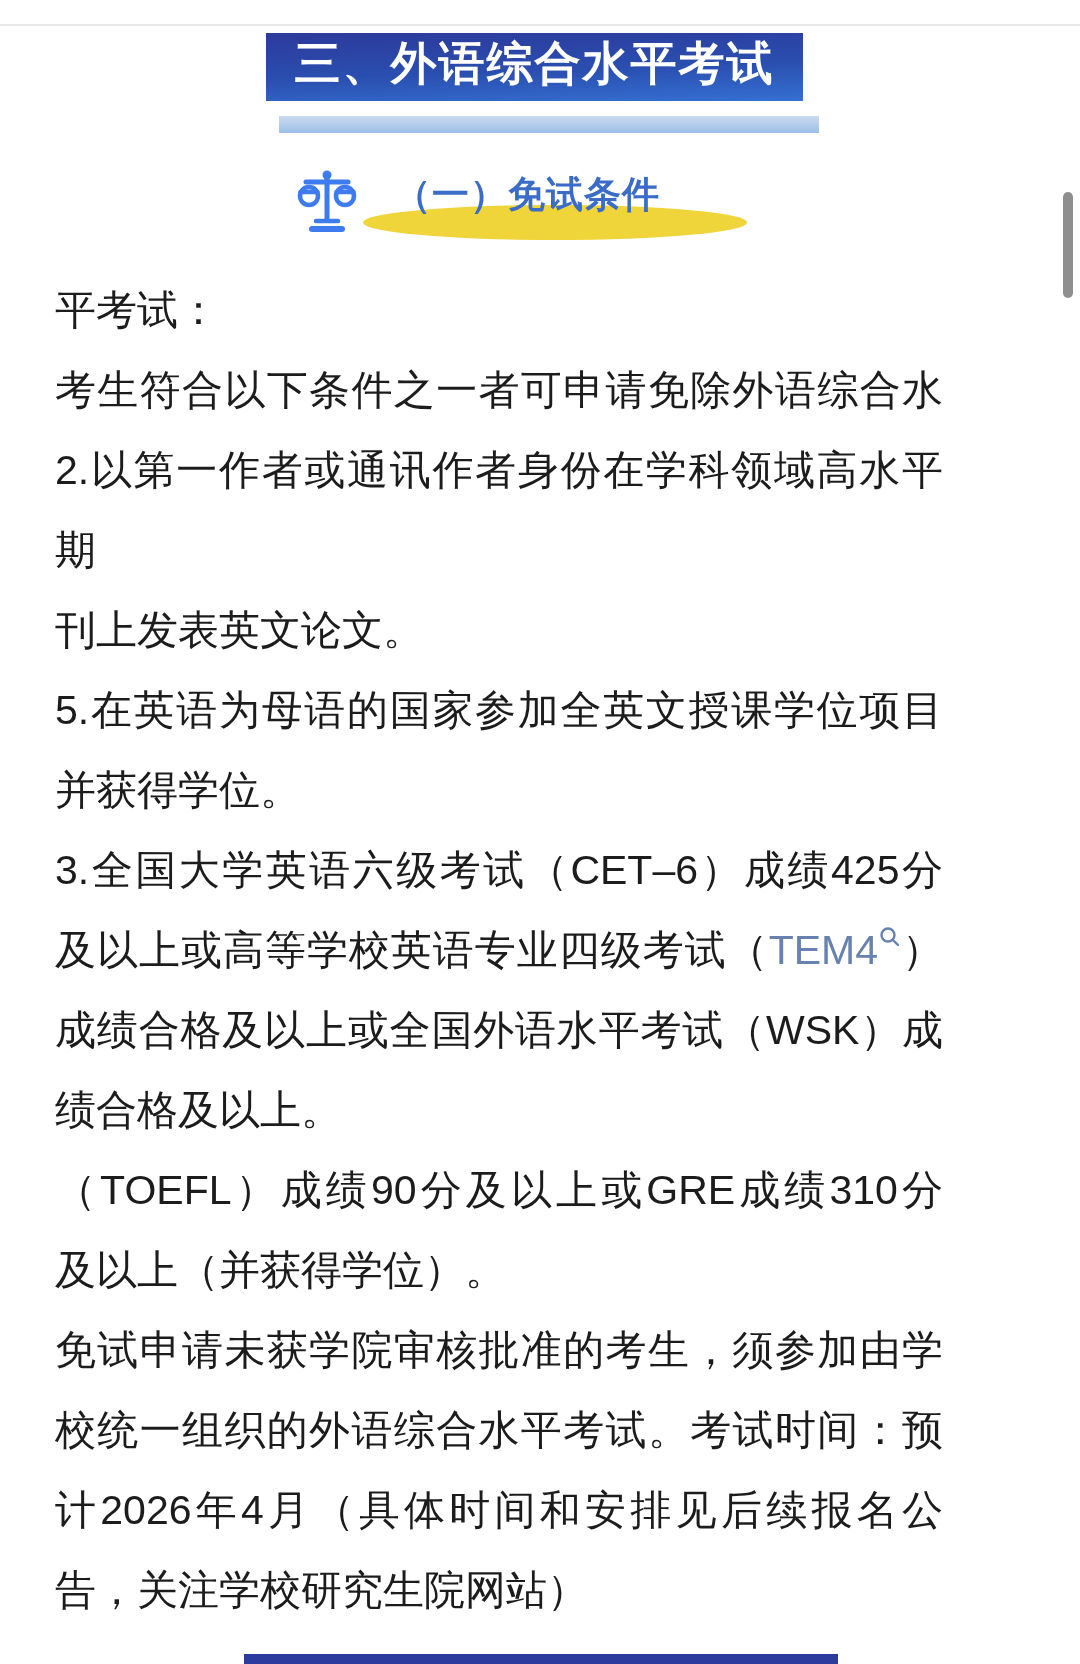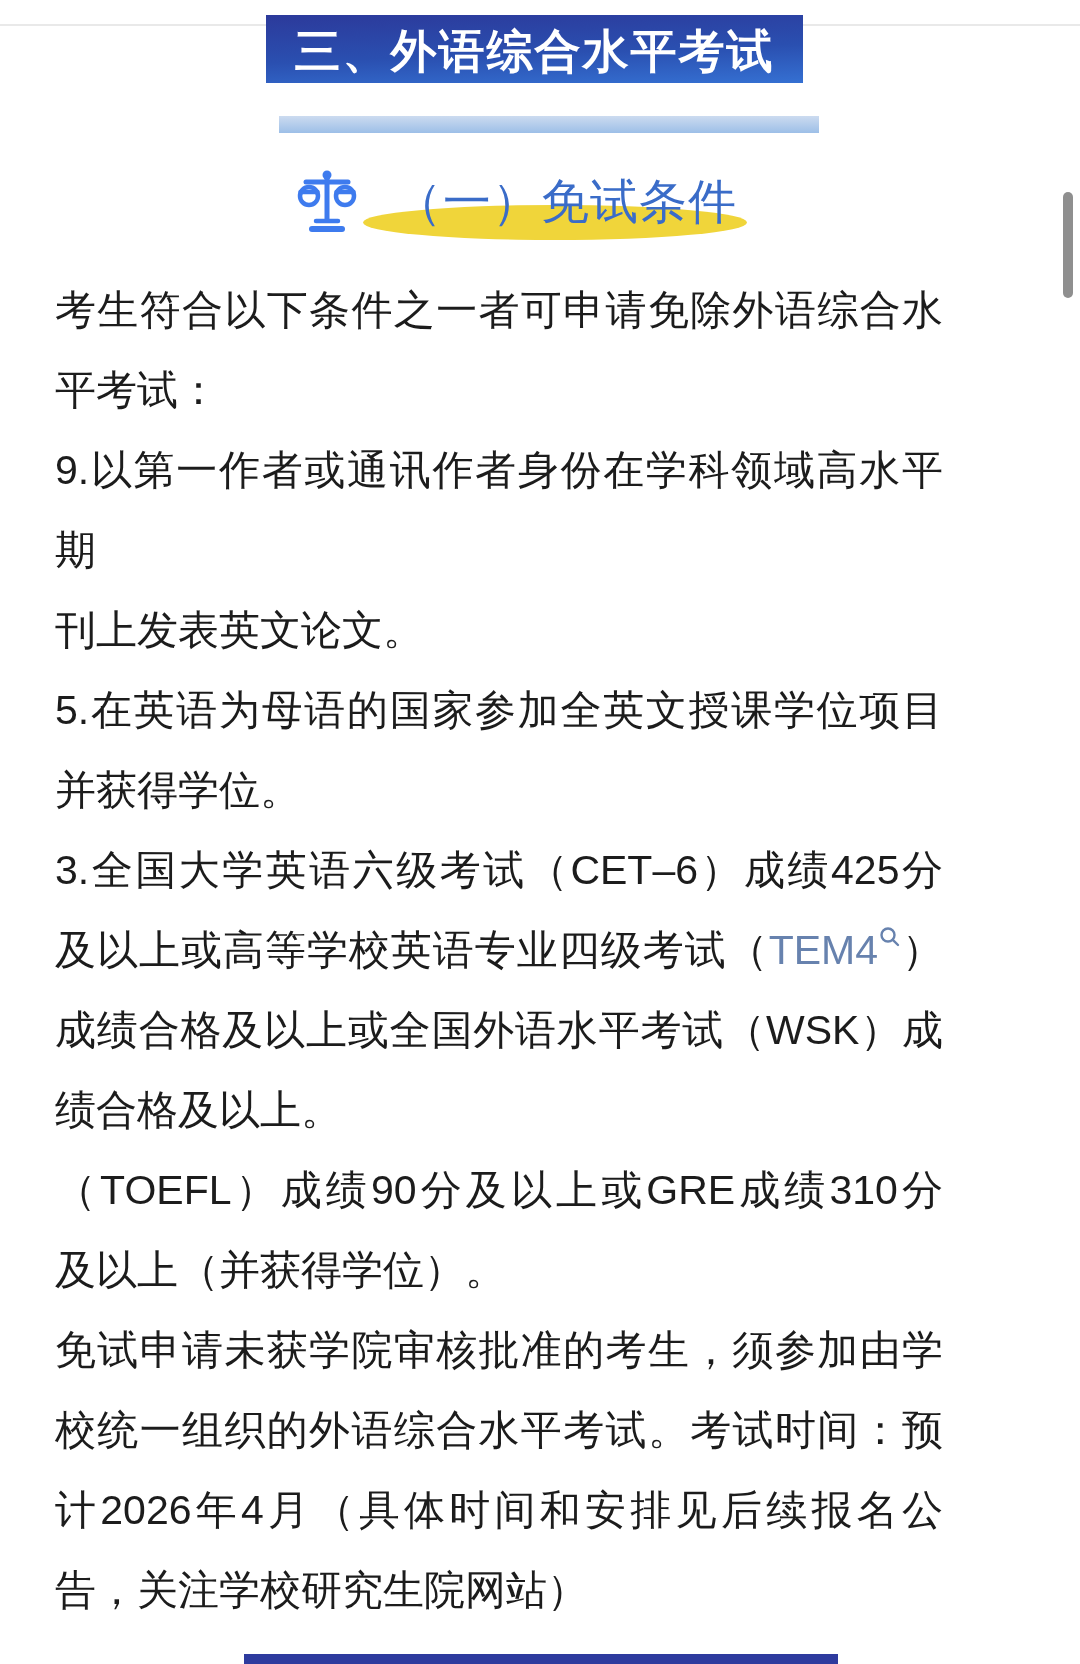--- a/index.html
+++ b/index.html
@@ -8,43 +8,43 @@
     background:#ffffff;
     font-family:"Liberation Sans",sans-serif;
     color:#1c1c1c;
   }
   .hairline{
     position:absolute;left:0;top:24px;width:1080px;height:2px;
     background:#e9e9e9;
   }
   
   .banner{
-    position:absolute;left:266px;top:15px;width:537px;height:68px;
+    position:absolute;left:266px;top:33px;width:537px;height:68px;
     background:linear-gradient(178deg,#2c3a9b 0%,#2a4fb0 55%,#3570d2 100%);
-    display:flex;align-items:flex-end;justify-content:center;
+    display:flex;align-items:flex-start;justify-content:center;
   }
   .banner-title{
     color:#ffffff;font-size:46px;font-weight:bold;letter-spacing:2px;
     white-space:nowrap;
   }
   .banner-shadow{
     position:absolute;left:279px;top:116px;width:540px;height:17px;
     background:linear-gradient(180deg,#ccdbf0 0%,#9dbfe7 100%);
   }
   
   .subtitle-icon{
     position:absolute;left:297px;top:168px;width:60px;height:66px;
   }
   .subtitle-highlight{
     position:absolute;left:363px;top:205px;width:384px;height:35px;
     background:#f0d53a;border-radius:50%;
   }
   .subtitle-text{
     position:absolute;left:394px;top:170px;
-    font-size:48px;font-weight:400;color:#3a6cc8;white-space:nowrap;
+    font-size:37px;font-weight:700;color:#3a6cc8;white-space:nowrap;
     letter-spacing:1px;
   }
   
   .bodytext{
     position:absolute;left:55px;top:270px;width:888px;
     font-size:41px;line-height:80px;color:#1c1c1c;
   }
   .line{white-space:normal;text-align:left;}
   .jus{text-align:justify;text-align-last:justify;}
   .tem4{
@@ -84,23 +84,23 @@
   <circle cx="48" cy="28" r="9" stroke="#3e7bee" stroke-width="4.5"></circle>
   <line x1="39.5" y1="24" x2="56.5" y2="24" stroke="#3e7bee" stroke-width="4.5" stroke-linecap="round"></line>
   <line x1="19" y1="53" x2="41" y2="53" stroke="#3e7bee" stroke-width="4.5" stroke-linecap="round"></line>
   <rect x="12" y="58" width="36" height="6" rx="3" fill="#3e7bee"></rect>
 </svg>
 
 <div class="subtitle-highlight"></div>
 <div class="subtitle-text">（一）免试条件</div>
 
 <div class="bodytext">
+  <div class="line">平考试：</div>
   <div class="line jus">考生符合以下条件之一者可申请免除外语综合水</div>
-  <div class="line">平考试：</div>
-  <div class="line jus">9.以第一作者或通讯作者身份在学科领域高水平期</div>
+  <div class="line jus">2.以第一作者或通讯作者身份在学科领域高水平期</div>
   <div class="line">刊上发表英文论文。</div>
   <div class="line jus">5.在英语为母语的国家参加全英文授课学位项目</div>
   <div class="line">并获得学位。</div>
   <div class="line jus">3.全国大学英语六级考试（CET–6）成绩425分</div>
   <div class="line jus">
     <span>及以上或高等学校英语专业四级考试（</span><a class="tem4">TEM4</a><span class="mag"><svg viewBox="0 0 22 22" width="22" height="22" fill="none">
           <circle cx="9" cy="9" r="6.5" stroke="#6782ae" stroke-width="2.4"></circle>
           <line x1="13.8" y1="13.8" x2="19" y2="19" stroke="#6782ae" stroke-width="2.4" stroke-linecap="round"></line>
         </svg></span><span>）</span>
   </div>

